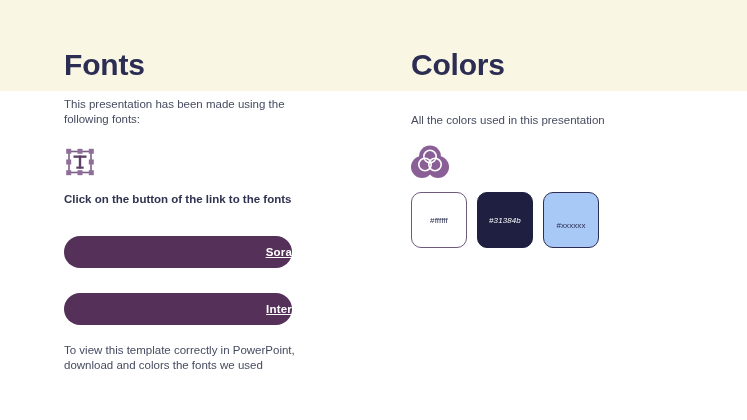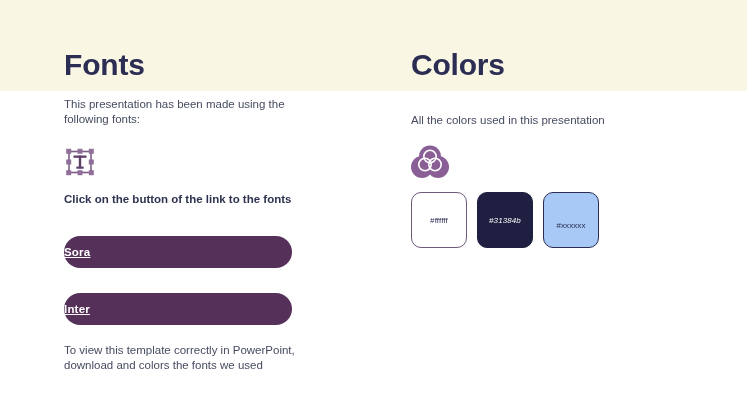--- a/index.html
+++ b/index.html
@@ -97,21 +97,21 @@
     left: 0;
     width: 228px;
     height: 32px;
     border-radius: 16px;
     background: #553159;
     border: none;
     padding: 0;
     cursor: pointer;
     display: flex;
     align-items: center;
-    justify-content: flex-start;
+    justify-content: flex-end;
     font-family: "Liberation Sans", sans-serif;
   }
   .pill-sora  { top: 236px; }
   .pill-inter { top: 293px; }
   .pill-label {
     color: #ffffff;
     font-size: 11.5px;
     font-weight: bold;
     text-decoration: underline;
     letter-spacing: 0.2px;

